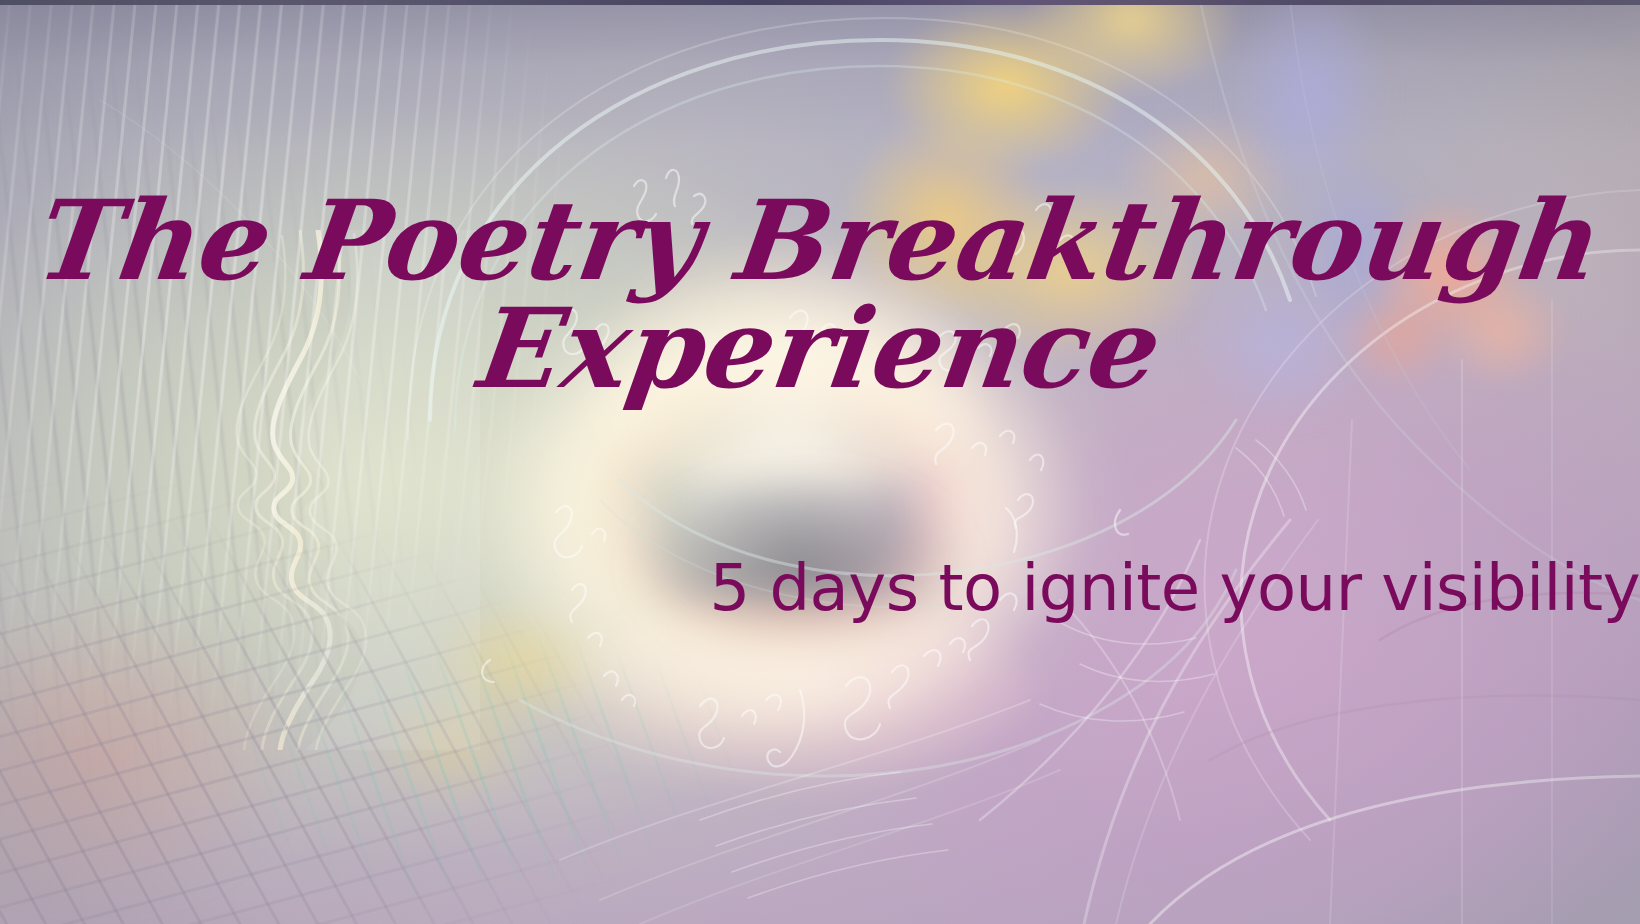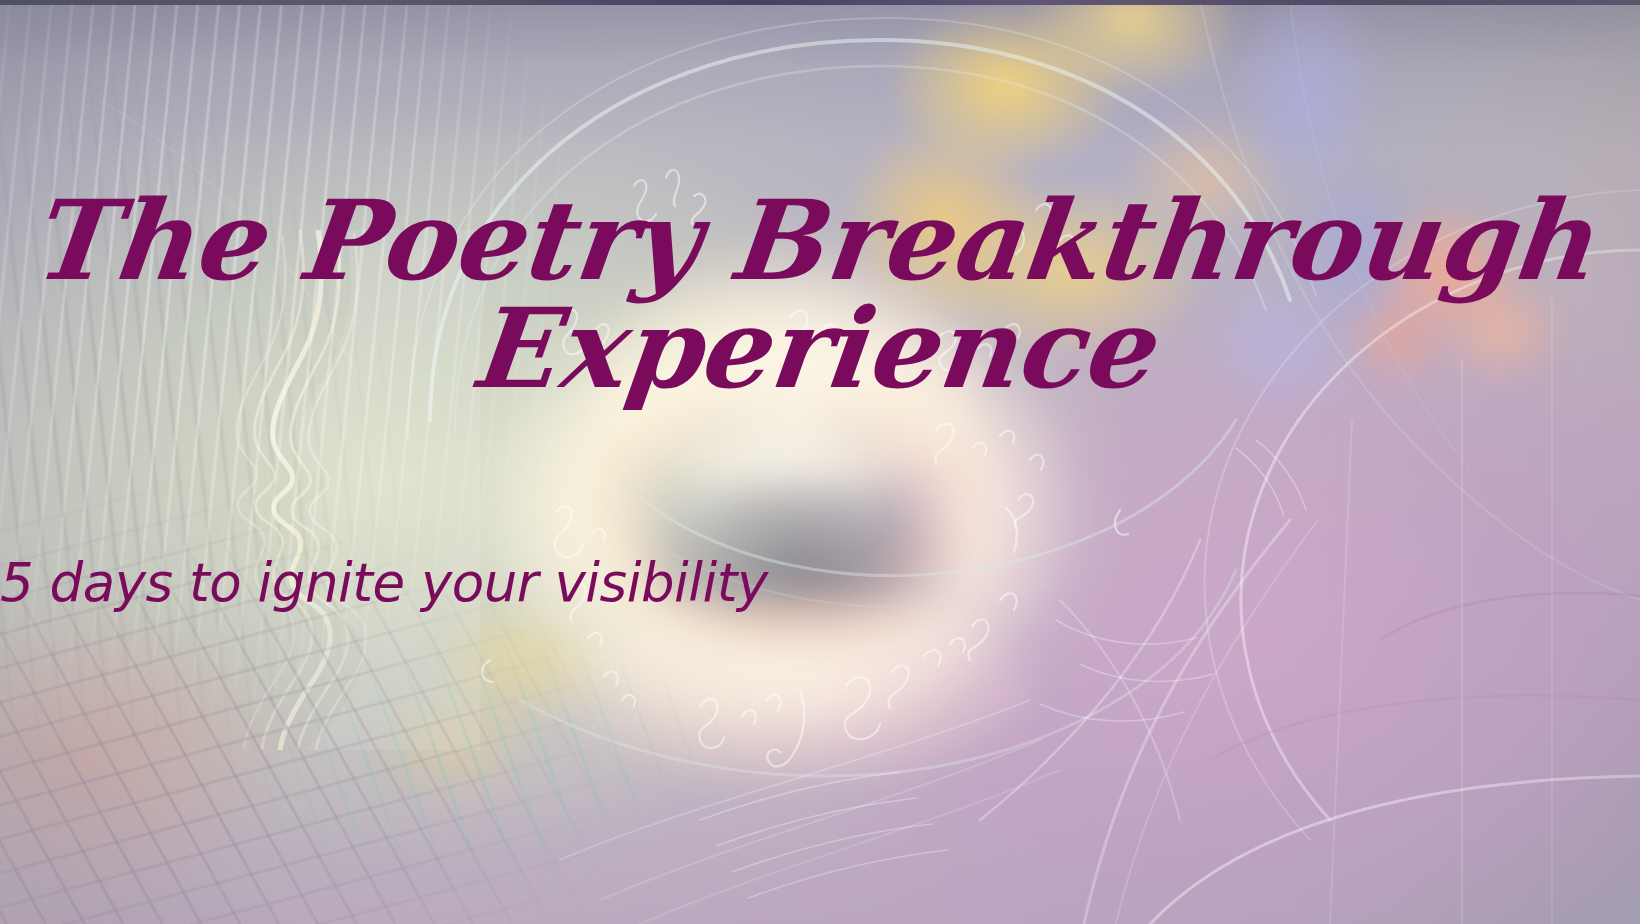--- a/index.html
+++ b/index.html
@@ -267,29 +267,28 @@
     transform: skewX(-9deg);
     display: block;
   }
   .headline-line-1 { font-size: 110px; }
   .headline-line-2 { font-size: 110px; margin-top: 6px; }
 
   .subtitle {
     position: absolute;
     left: 0; right: 0;
     top: 556px;
-    text-align: left;
+    text-align: right;
     z-index: 20;
     font-family: "DejaVu Sans", "Liberation Sans", sans-serif;
     font-weight: 400;
-    font-size: 53px;
+    font-size: 64px;
     letter-spacing: -0.5px;
     line-height: 1.0;
     white-space: nowrap;
-    font-style: italic;
   }
 </style>
 </head>
 <body>
 
 <div id="banner">
 
   <div class="layer bg-base"></div>
   <div class="layer bg-haze-top"></div>
 

